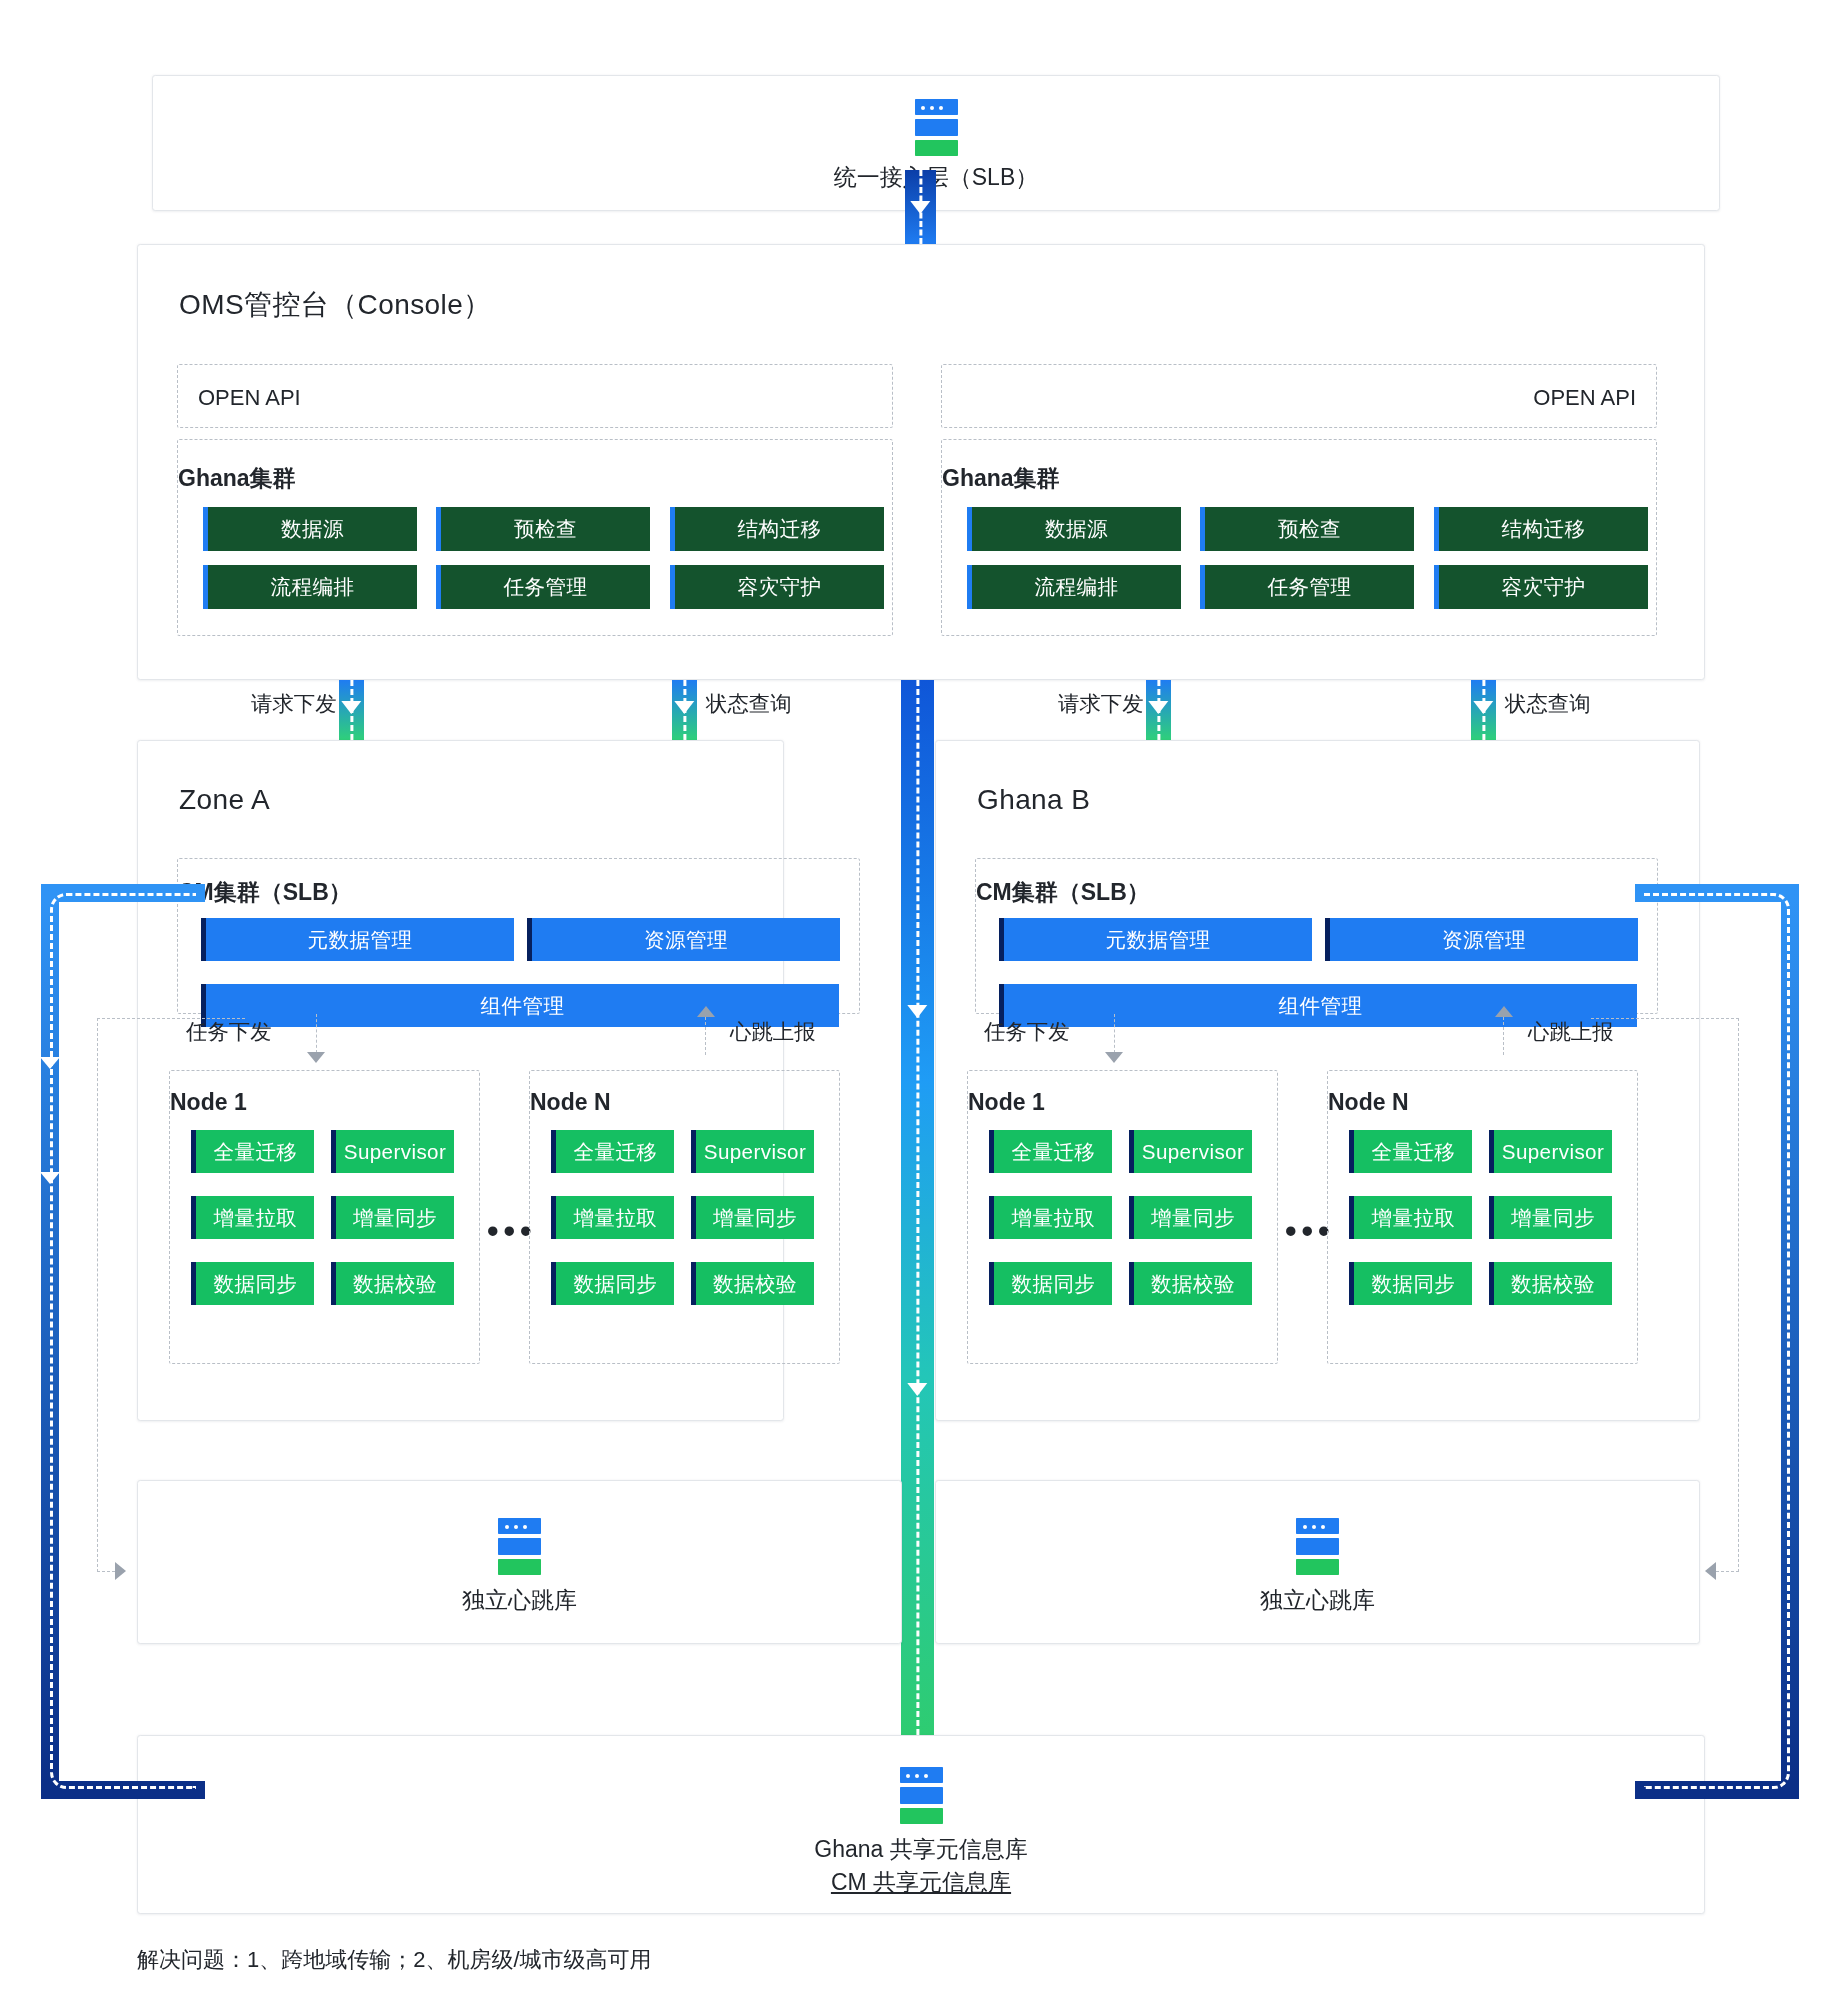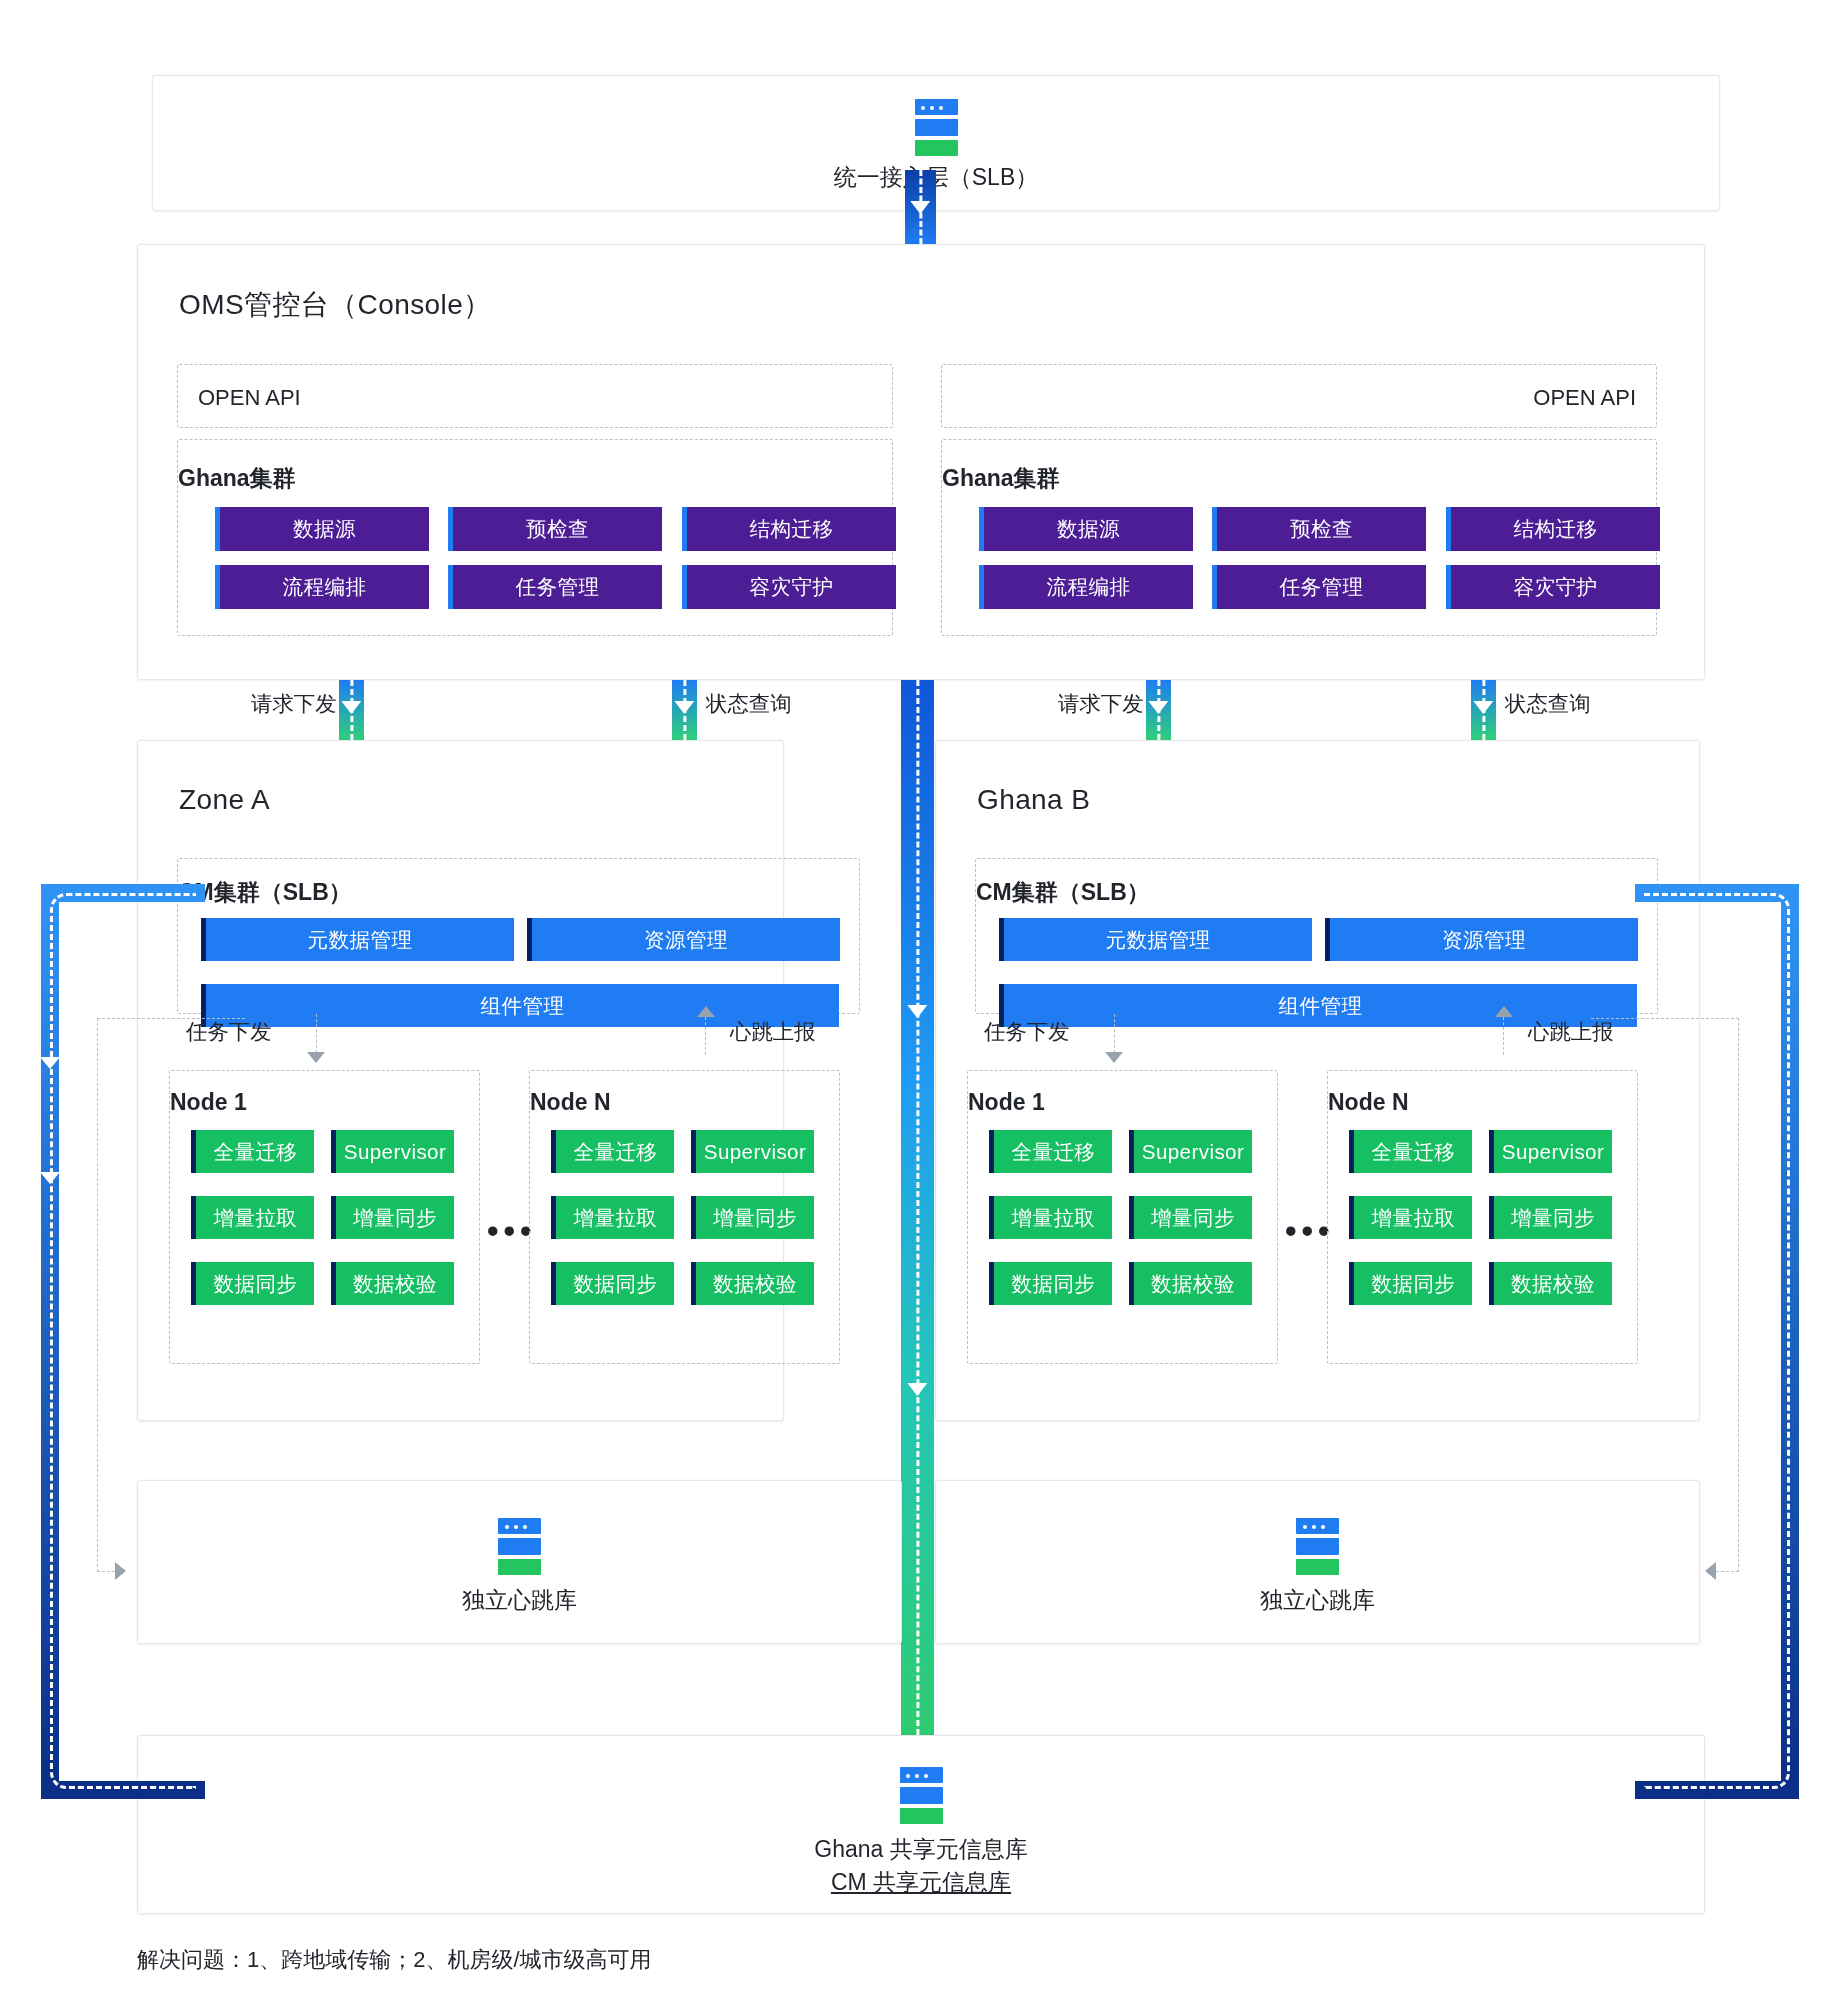--- a/index.html
+++ b/index.html
@@ -80,21 +80,21 @@
     position:absolute;
     box-sizing:border-box;
     display:flex;
     align-items:center;
     justify-content:center;
     font-size:20.6px;
     color:#ffffff;
     white-space:nowrap;
     letter-spacing:0.4px;
   }
-  .chip.navy{ background:#4c1d95; border-left:5.8px solid #1f7cf2;margin-left:12px; }
+  .chip.navy{ background:#14532d; border-left:5.8px solid #1f7cf2; }
   .chip.blue{ background:#1f7cf2; border-left:5.8px solid #06205e; }
   .chip.green{ background:#15bf62; border-left:5.8px solid #06205e; }
 
   
   .dbicon{position:absolute;width:43px;}
   .dbicon i{display:block;height:16.4px;margin-bottom:4.1px;border-radius:0.8px;}
   .dbicon i.b{background:#1f7cf2;}
   .dbicon i.g{background:#22c55e;margin-bottom:0;}
   .dbicon i.b.dots{position:relative;}
   .dbicon i.b.dots::before{

